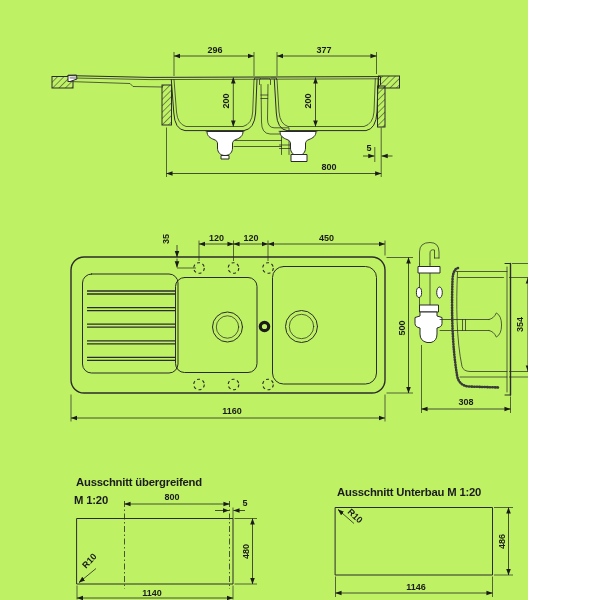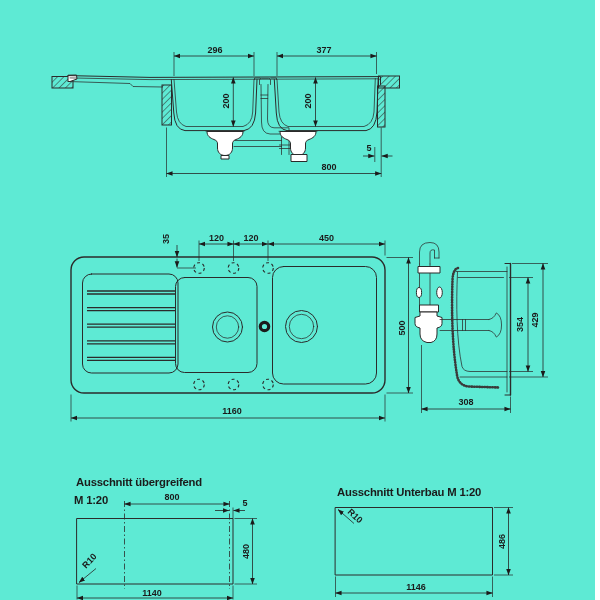--- a/index.html
+++ b/index.html
@@ -1,16 +1,16 @@
 <!DOCTYPE html>
 <html><head>
 <meta charset="utf-8">
 <style>
   html,body{margin:0;padding:0;background:#ffffff;}
-  .page{position:relative;width:595px;height:600px;background:#5eead4;overflow:hidden;
+  .page{position:relative;width:528px;height:600px;background:#bef264;overflow:hidden;
         font-family:"Liberation Sans",sans-serif;}
   svg{display:block;}
   
   .ol{fill:none;stroke:#2b2b2b;stroke-width:1.4;stroke-linejoin:round;stroke-linecap:round;}
   .ml{fill:none;stroke:#2b2b2b;stroke-width:1.0;stroke-linejoin:round;stroke-linecap:round;}
   .tl{fill:none;stroke:#2b2b2b;stroke-width:0.75;stroke-linejoin:round;stroke-linecap:round;}
   .wf{fill:#ffffff;stroke:#2b2b2b;stroke-width:1.0;stroke-linejoin:round;}
   .dim{fill:none;stroke:#262626;stroke-width:0.8;}
   .ext{fill:none;stroke:#262626;stroke-width:0.7;}
   .cl{fill:none;stroke:#2b2b2b;stroke-width:0.8;stroke-dasharray:6 2.5 1.5 2.5;}

